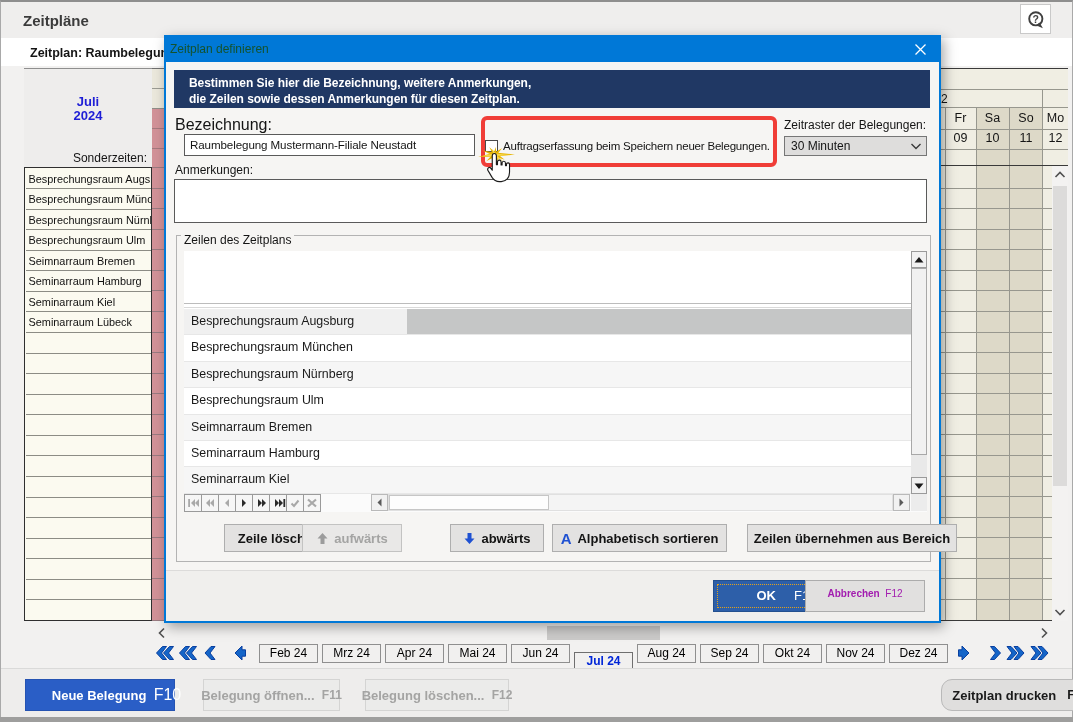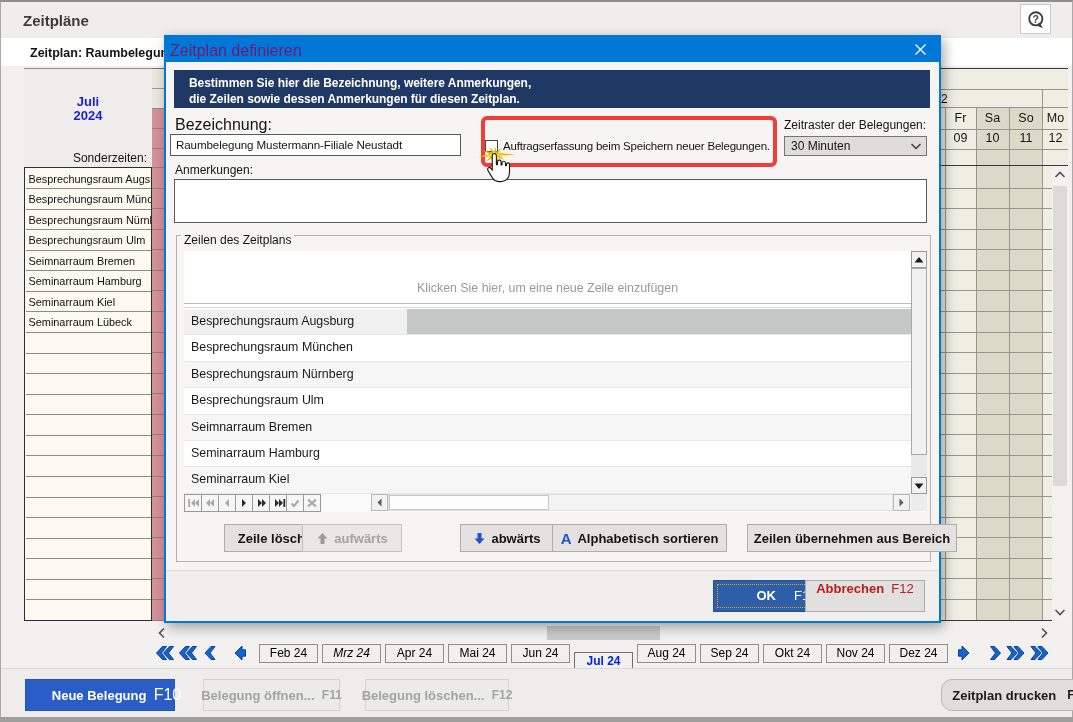--- a/index.html
+++ b/index.html
@@ -136,71 +136,70 @@
     <polygon points="16,9 9,2 9,5.8 5.5,5.8 5.5,12.2 9,12.2 9,16"></polygon>
     <polygon points="47.5,9 41.5,2.5 37.5,2.5 42.5,9 37.5,15.5 41.5,15.5"></polygon>
     <polygon points="64,9 58,2.5 54,2.5 59,9 54,15.5 58,15.5"></polygon>
     <polygon points="71,9 65,2.5 61,2.5 66,9 61,15.5 65,15.5"></polygon>
     <polygon points="88,9 82,2.5 78,2.5 83,9 78,15.5 82,15.5"></polygon>
     <polygon points="95,9 89,2.5 85,2.5 90,9 85,15.5 89,15.5"></polygon>
   </g>
 </svg>
 <div class="abs" style="left:0;top:644px;height:19px;font-size:12px;color:#000;">
   <span class="abs mon" style="left:259px;">Feb 24</span>
-  <span class="abs mon" style="left:322px;font-style:italic;">Mrz 24</span>
+  <span class="abs mon" style="left:322px;">Mrz 24</span>
   <span class="abs mon" style="left:385px;">Apr 24</span>
   <span class="abs mon" style="left:448px;">Mai 24</span>
   <span class="abs mon" style="left:511px;">Jun 24</span>
   <span class="abs mon" style="left:574px;color:#0026d8;font-weight:bold;border-color:#6f6f6f;margin-top:8px;">Jul 24</span>
   <span class="abs mon" style="left:637px;">Aug 24</span>
   <span class="abs mon" style="left:700px;">Sep 24</span>
   <span class="abs mon" style="left:763px;">Okt 24</span>
   <span class="abs mon" style="left:826px;">Nov 24</span>
   <span class="abs mon" style="left:889px;">Dez 24</span>
 </div>
 
 <div class="abs" style="left:1px;top:668px;width:1071px;height:49px;background:#eeedec;border-top:1px solid #dadad9;"></div>
 <div class="abs" style="left:0px;top:717px;width:1073px;height:5px;background:#9e9e9d;"></div>
 <div class="abs btn-blue" style="left:25px;top:679px;width:150px;height:32px;padding-left:33px;">Neue Belegung&nbsp;&nbsp;<span style="font-weight:normal;font-size:16px;">F10</span></div>
 <div class="abs btn-dis" style="left:203px;top:679px;width:137px;height:32px;">Belegung öffnen...&nbsp;&nbsp;<span style="font-size:12px;">F11</span></div>
 <div class="abs btn-dis" style="left:365px;top:679px;width:144px;height:32px;">Belegung löschen...&nbsp;&nbsp;<span style="font-size:12px;">F12</span></div>
 <div class="abs btn-gray" style="left:901px;top:679px;width:152px;height:32px;color:#1a1a1a;background:#dfdedd;border-color:#b9b9b9;border-radius:11px;">Zeitplan drucken&nbsp;&nbsp;&nbsp;<span style="font-size:12.5px;color:#1a1a1a;">F6</span></div>
 
 <div class="abs" style="left:164px;top:35px;width:777px;height:588px;background:#f6f5f3;border:2px solid #0078d7;box-sizing:border-box;box-shadow:3px 4px 12px rgba(0,0,0,0.35);"></div>
 <div class="abs" style="left:166px;top:37px;width:773px;height:25px;background:#0078d7;"></div>
-<div class="abs" style="left:170px;top:41.5px;font-size:16px;color:#701a75;">Zeitplan definieren</div>
+<div class="abs" style="left:170px;top:41.5px;font-size:12px;color:#14532d;">Zeitplan definieren</div>
 <svg class="abs" style="left:912px;top:41px;" width="17" height="17" viewBox="0 0 17 17">
     <path d="M3.5 3.5 L13.5 13.5 M13.5 3.5 L3.5 13.5" stroke="#fff" stroke-width="1.3"></path>
   </svg>
 
 <div class="abs" style="left:174px;top:70px;width:756px;height:38px;background:#203864;"></div>
 <div class="abs" style="left:189px;top:75px;font-size:12px;font-weight:bold;color:#fff;line-height:16.2px;letter-spacing:-0.05px;">Bestimmen Sie hier die Bezeichnung, weitere Anmerkungen,<br>die Zeilen sowie dessen Anmerkungen für diesen Zeitplan.</div>
 
 <div class="abs" style="left:175px;top:116px;font-size:16px;color:#141414;">Bezeichnung:</div>
-<div class="abs" style="left:170px;top:134px;width:291px;height:22px;background:#fff;border:1px solid #5a5a5a;box-sizing:border-box;font-size:11.6px;color:#141414;line-height:20px;padding-left:5px;letter-spacing:-0.1px;">Raumbelegung Mustermann-Filiale Neustadt</div>
+<div class="abs" style="left:184px;top:134px;width:291px;height:22px;background:#fff;border:1px solid #5a5a5a;box-sizing:border-box;font-size:11.6px;color:#141414;line-height:20px;padding-left:5px;letter-spacing:-0.1px;">Raumbelegung Mustermann-Filiale Neustadt</div>
 
 <div class="abs" style="left:481px;top:116px;width:296px;height:51px;border:4px solid #f03d37;border-radius:6px;box-sizing:border-box;"></div>
 <div class="abs" style="left:485px;top:140px;width:13px;height:12px;background:#fff;border:1px solid #494949;box-sizing:border-box;"></div>
 <div class="abs" style="left:503px;top:140px;font-size:11.5px;color:#141414;letter-spacing:-0.2px;">Auftragserfassung beim Speichern neuer Belegungen.</div>
 
 <div class="abs" style="left:784px;top:118px;font-size:12px;color:#141414;">Zeitraster der Belegungen:</div>
 <div class="abs" style="left:784px;top:136px;width:143px;height:20px;background:#dedddc;border:1px solid #767676;box-sizing:border-box;font-size:12px;color:#141414;line-height:18px;padding-left:6px;">30 Minuten
   <svg class="abs" style="right:4px;top:5px;" width="12" height="9" viewBox="0 0 12 9">
       <path d="M1.5 2 L6 6.5 L10.5 2" fill="none" stroke="#3a3a3a" stroke-width="1.4"></path>
     </svg>
 </div>
 
 <div class="abs" style="left:175px;top:163px;font-size:12px;color:#141414;">Anmerkungen:</div>
 <div class="abs" style="left:174px;top:179px;width:753px;height:44px;background:#fff;border:1px solid #5a5a5a;box-sizing:border-box;"></div>
 
 <div class="abs" style="left:176px;top:235px;width:755px;height:327px;border:1px solid #b3b3b3;box-sizing:border-box;"></div>
 <div class="abs" style="left:181px;top:233px;background:#f6f5f3;padding:0 3px;font-size:12px;color:#141414;">Zeilen des Zeitplans</div>
 
 <div class="abs" style="left:184px;top:251px;width:727px;height:243px;background:#fff;font-size:12.4px;color:#1a1a1a;">
-  <div class="abs" style="left:0;top:23px;width:727px;height:29px;background:#fff;text-align:center;color:#999;line-height:29px;">Klicken Sie hier, um eine neue Zeile einzufügen</div>
   <div class="abs" style="left:0;top:52px;width:727px;height:1px;background:#bcbcbc;"></div>
   <div class="abs" style="left:0;top:56px;width:727px;height:1px;background:#d9d9d9;"></div>
   <div class="abs row" style="top:58px;background:#f0f0f0;">Besprechungsraum Augsburg</div>
   <div class="abs" style="left:223px;top:58px;width:504px;height:25.4px;background:#c5c6c6;"></div>
   <div class="abs row" style="top:84.4px;">Besprechungsraum München</div>
   <div class="abs row rA" style="top:110.8px;">Besprechungsraum Nürnberg</div>
   <div class="abs row" style="top:137.2px;">Besprechungsraum Ulm</div>
   <div class="abs row rA" style="top:163.6px;">Seimnarraum Bremen</div>
   <div class="abs row" style="top:190px;">Seminarraum Hamburg</div>
   <div class="abs row rA" style="top:216.4px;">Seminarraum Kiel</div>
@@ -262,34 +261,34 @@
       </svg>
   </div>
   <div class="abs" style="left:727px;top:0;width:16px;height:17px;background:#ececec;"></div>
 </div>
 
 <div class="abs btn-gray" style="left:184px;top:524px;width:110px;height:28px;">Zeile löschen</div>
 <div class="abs btn-dis2" style="left:302px;top:524px;width:100px;height:28px;">
   <svg width="13" height="13" viewBox="0 0 13 13" style="margin-right:5px;">
       <path d="M6.5 1 L11.5 6.5 L8.5 6.5 L8.5 12 L4.5 12 L4.5 6.5 L1.5 6.5 Z" fill="#9c9c9c"></path>
     </svg>aufwärts</div>
-<div class="abs btn-gray" style="left:420px;top:524px;width:94px;height:28px;">
+<div class="abs btn-gray" style="left:410px;top:524px;width:94px;height:28px;">
   <svg width="13" height="13" viewBox="0 0 13 13" style="margin-right:5px;">
       <path d="M6.5 12 L11.5 6.5 L8.5 6.5 L8.5 1 L4.5 1 L4.5 6.5 L1.5 6.5 Z" fill="#1f51d2"></path>
     </svg>abwärts</div>
 <div class="abs btn-gray" style="left:512px;top:524px;width:175px;height:28px;"><span style="color:#1f51d2;font-size:15px;font-weight:bold;margin-right:6px;">A</span>Alphabetisch sortieren</div>
 <div class="abs btn-gray" style="left:707px;top:524px;width:210px;height:28px;">Zeilen übernehmen aus Bereich</div>
 
 <div class="abs" style="left:166px;top:570px;width:773px;height:51px;background:#f0efed;border-top:1px solid #dcdbda;box-sizing:border-box;"></div>
 <div class="abs" style="left:677px;top:580px;width:114px;height:32px;background:#2d5fa9;border:1px solid #24508f;box-sizing:border-box;margin-left:36px;">
   <div style="position:absolute;left:3px;top:3px;right:3px;bottom:3px;border:1px dotted #e3a21a;"></div>
   <div style="position:absolute;width:100%;text-align:center;top:7px;padding-left:32px;box-sizing:border-box;font-size:13px;color:#fff;"><b>OK</b>&nbsp;&nbsp;&nbsp;&nbsp;&nbsp;F11</div>
 </div>
 <div class="abs" style="left:805px;top:580px;width:120px;height:32px;background:#e1e0df;border:1px solid #acacac;box-sizing:border-box;">
-  <div style="position:absolute;width:100%;text-align:center;top:0;font-size:13px;color:#b91c1c;"><b>Abbrechen</b>&nbsp;&nbsp;F12</div>
+  <div style="position:absolute;width:100%;text-align:center;top:7px;font-size:10px;color:#a21caf;"><b>Abbrechen</b>&nbsp;&nbsp;F12</div>
 </div>
 
 <svg class="abs" style="left:478px;top:140px;" width="40" height="50" viewBox="0 0 40 50">
   <g fill="#e6b400">
     <polygon points="37.0,14.5 17.0,16.6 17.0,12.4"></polygon>
     <polygon points="26.7,19.7 16.1,16.2 17.9,12.8"></polygon>
     <polygon points="20.9,22.1 15.5,15.3 18.5,13.7"></polygon>
     <polygon points="14.8,22.7 15.4,14.1 18.6,14.9"></polygon>
     <polygon points="8.3,21.3 15.8,13.0 18.2,16.0"></polygon>
     <polygon points="0.2,16.9 16.7,12.4 17.3,16.6"></polygon>

